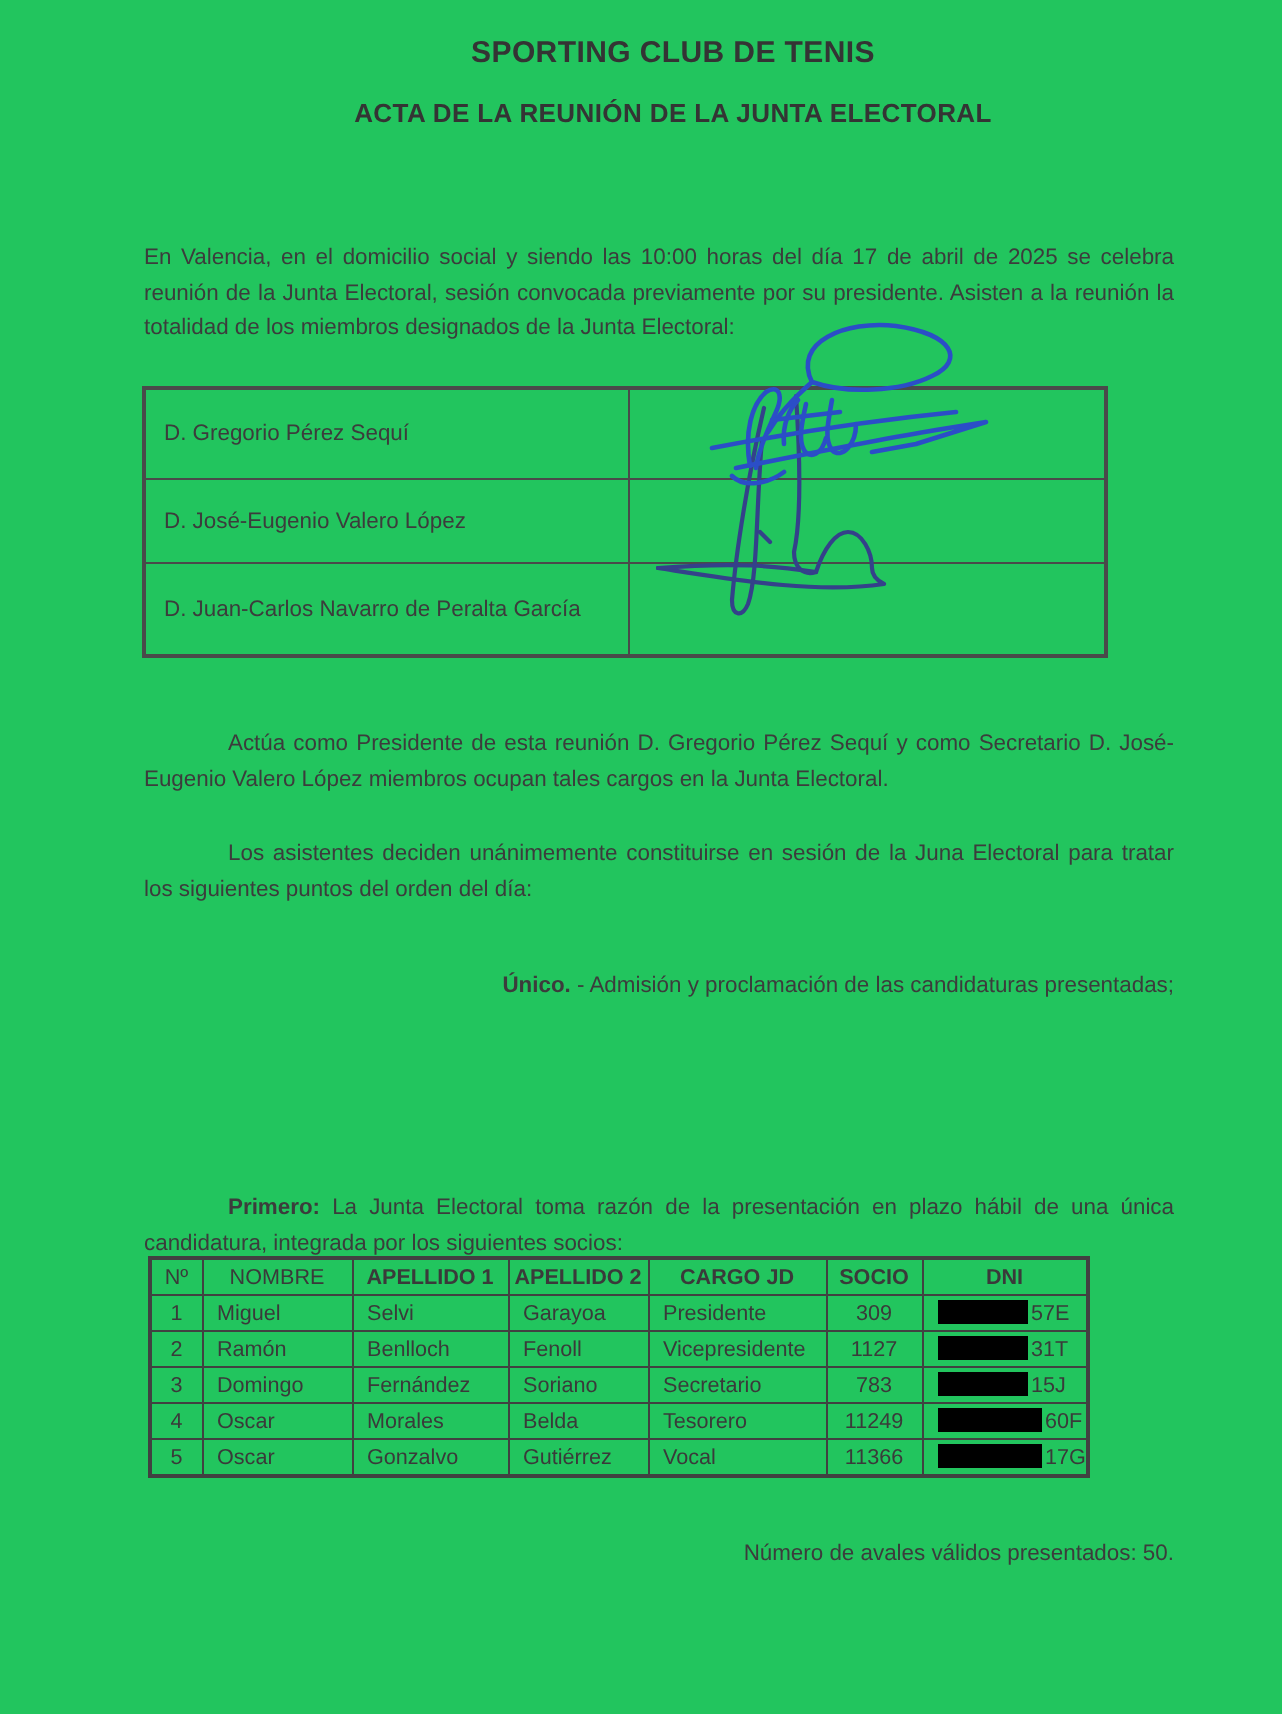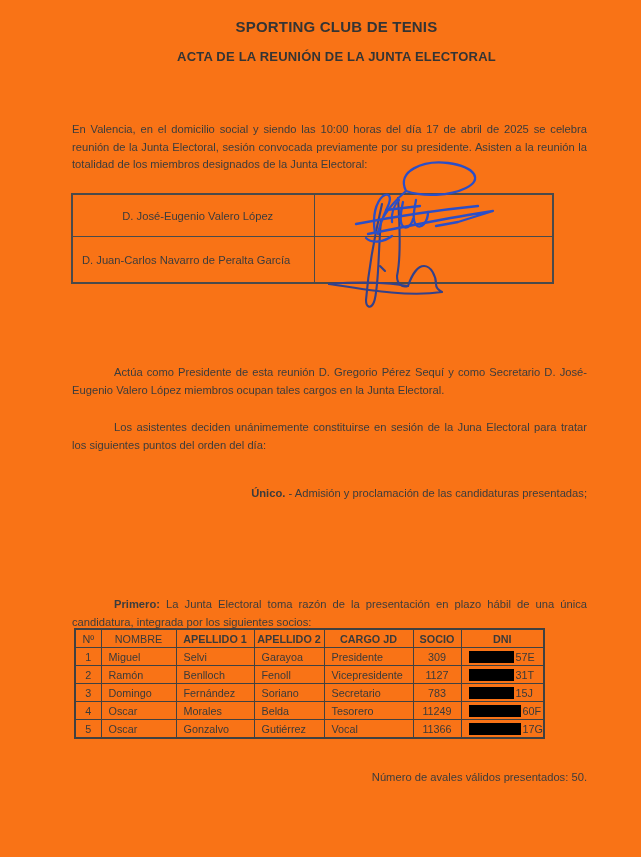--- a/index.html
+++ b/index.html
@@ -1,18 +1,18 @@
 <!DOCTYPE html>
 <html><head>
 <meta charset="utf-8">
 <style>
   html,body { margin:0; padding:0; background:#e8e8e8; }
   .page {
     position:relative; width:641px; height:857px; margin:0 auto;
-    background:#f97316; overflow:hidden;
+    background:#22c55e; overflow:hidden;
     font-family:"Liberation Sans", sans-serif;
     color:#3c3c3c;
     -webkit-font-smoothing:antialiased;
   }
   .abs { position:absolute; }
   .doc-title {
     left:36px; right:4px; top:18px; text-align:center;
     font-size:15px; font-weight:bold; color:#343434; letter-spacing:0.2px;
   }
   .doc-subtitle {
@@ -31,21 +31,21 @@
   
   table { border-collapse:collapse; table-layout:fixed; }
   .members { left:71px; top:193px; width:481px; border:2px solid #4a4a4a; }
   .members td {
     border:1.5px solid #4a4a4a; font-size:11.2px; color:#3c3c3c;
     vertical-align:middle; padding:0 0 0 9px; overflow:hidden;
   }
   .members col.c-name { width:242px; }
   .members col.c-sig  { width:239px; }
   .members tr.r1 td { height:44px; }
-  .members tr.r2 td { height:41px;text-align:center; }
+  .members tr.r2 td { height:41px; }
   .members tr.r3 td { height:45px; }
 
   
   .signature { left:328px; top:158px; width:172px; height:155px; z-index:3; pointer-events:none; }
 
   
   .candidates { left:74px; top:628px; width:469px; border:2px solid #414141; }
   .candidates th, .candidates td {
     border:1.5px solid #414141; font-size:10.8px; color:#3a3a3a;
     vertical-align:middle; padding:0; overflow:hidden; white-space:nowrap;
@@ -76,20 +76,24 @@
   <div class="abs doc-subtitle">ACTA DE LA REUNIÓN DE LA JUNTA ELECTORAL</div>
 
   <p class="abs para" style="top:110px;">En Valencia, en el domicilio social y siendo las 10:00 horas del día 17 de abril de 2025 se celebra reunión de la Junta Electoral, sesión convocada previamente por su presidente. Asisten a la reunión la totalidad de los miembros designados de la Junta Electoral:</p>
 
   <table class="abs members">
     <colgroup>
         <col class="c-name">
         <col class="c-sig">
       </colgroup>
     <tbody>
+        <tr class="r1">
+      <td>D. Gregorio Pérez Sequí</td>
+      <td></td>
+    </tr>
     <tr class="r2">
       <td>D. José-Eugenio Valero López</td>
       <td></td>
     </tr>
     <tr class="r3">
       <td>D. Juan-Carlos Navarro de Peralta García</td>
       <td></td>
     </tr>
   </tbody>
     </table>

